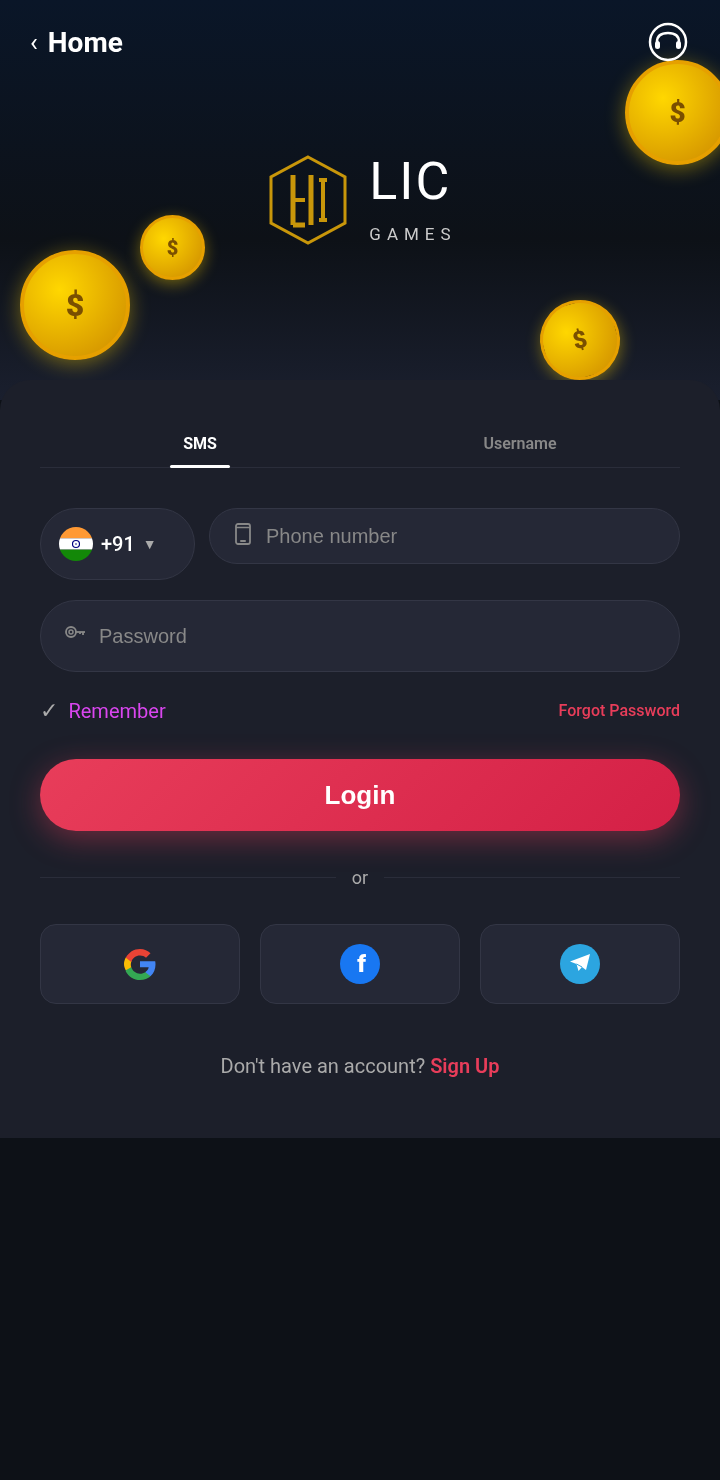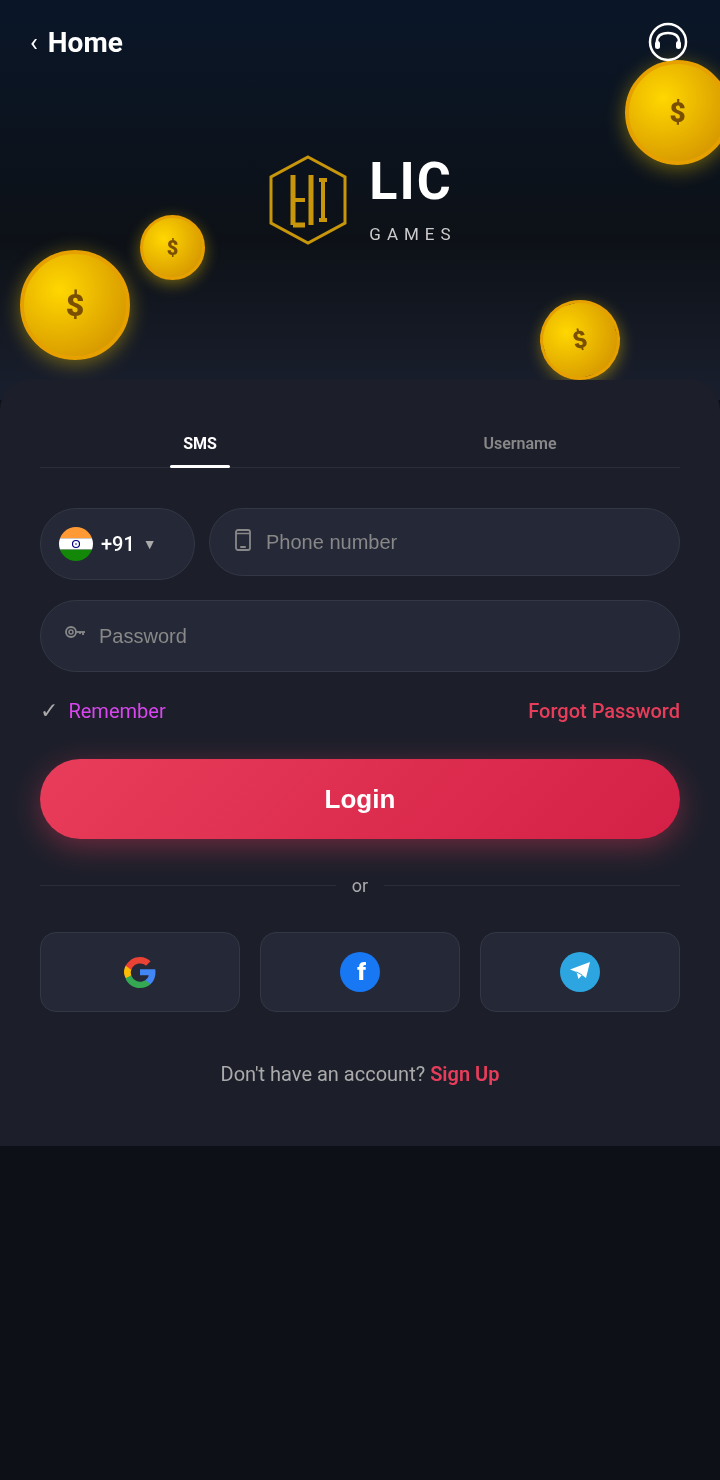--- a/index.html
+++ b/index.html
@@ -126,21 +126,21 @@
       height: 90px;
     }
 
     .logo-text {
       display: flex;
       flex-direction: column;
     }
 
     .logo-name {
       font-size: 52px;
-      font-weight: 700;
+      font-weight: 400;
       color: #ffffff;
       letter-spacing: 2px;
       line-height: 1;
     }
 
     .logo-sub {
       font-size: 17px;
       letter-spacing: 6px;
       color: #cccccc;
       font-weight: 400;
@@ -237,21 +237,21 @@
     }
 
     .phone-input-wrapper {
       flex: 1;
       display: flex;
       align-items: center;
       background: #252836;
       border: 1px solid #333645;
       border-radius: 50px;
       padding: 0 22px;
-      height: 68px;
+      height: 56px;
       gap: 12px;
     }
 
     .phone-icon {
       color: #888;
       font-size: 22px;
       flex-shrink: 0;
     }
 
     .phone-input {
@@ -317,30 +317,30 @@
       color: #aaaaaa;
       font-size: 22px;
     }
 
     .remember-label {
       font-size: 20px;
       color: #d946ef;
     }
 
     .forgot-password {
-      font-size: 20px;
+      font-size: 16px;
       color: #e83d5a;
       cursor: pointer;
       font-weight: 500;
     }
 
     
     .login-button {
       width: 100%;
-      height: 80px;
+      height: 72px;
       background: linear-gradient(135deg, #e83d5a, #d42046);
       border: none;
       border-radius: 50px;
       color: #ffffff;
       font-size: 26px;
       font-weight: 700;
       cursor: pointer;
       margin-bottom: 36px;
       box-shadow: 0 8px 30px rgba(232,61,90,0.4);
     }

